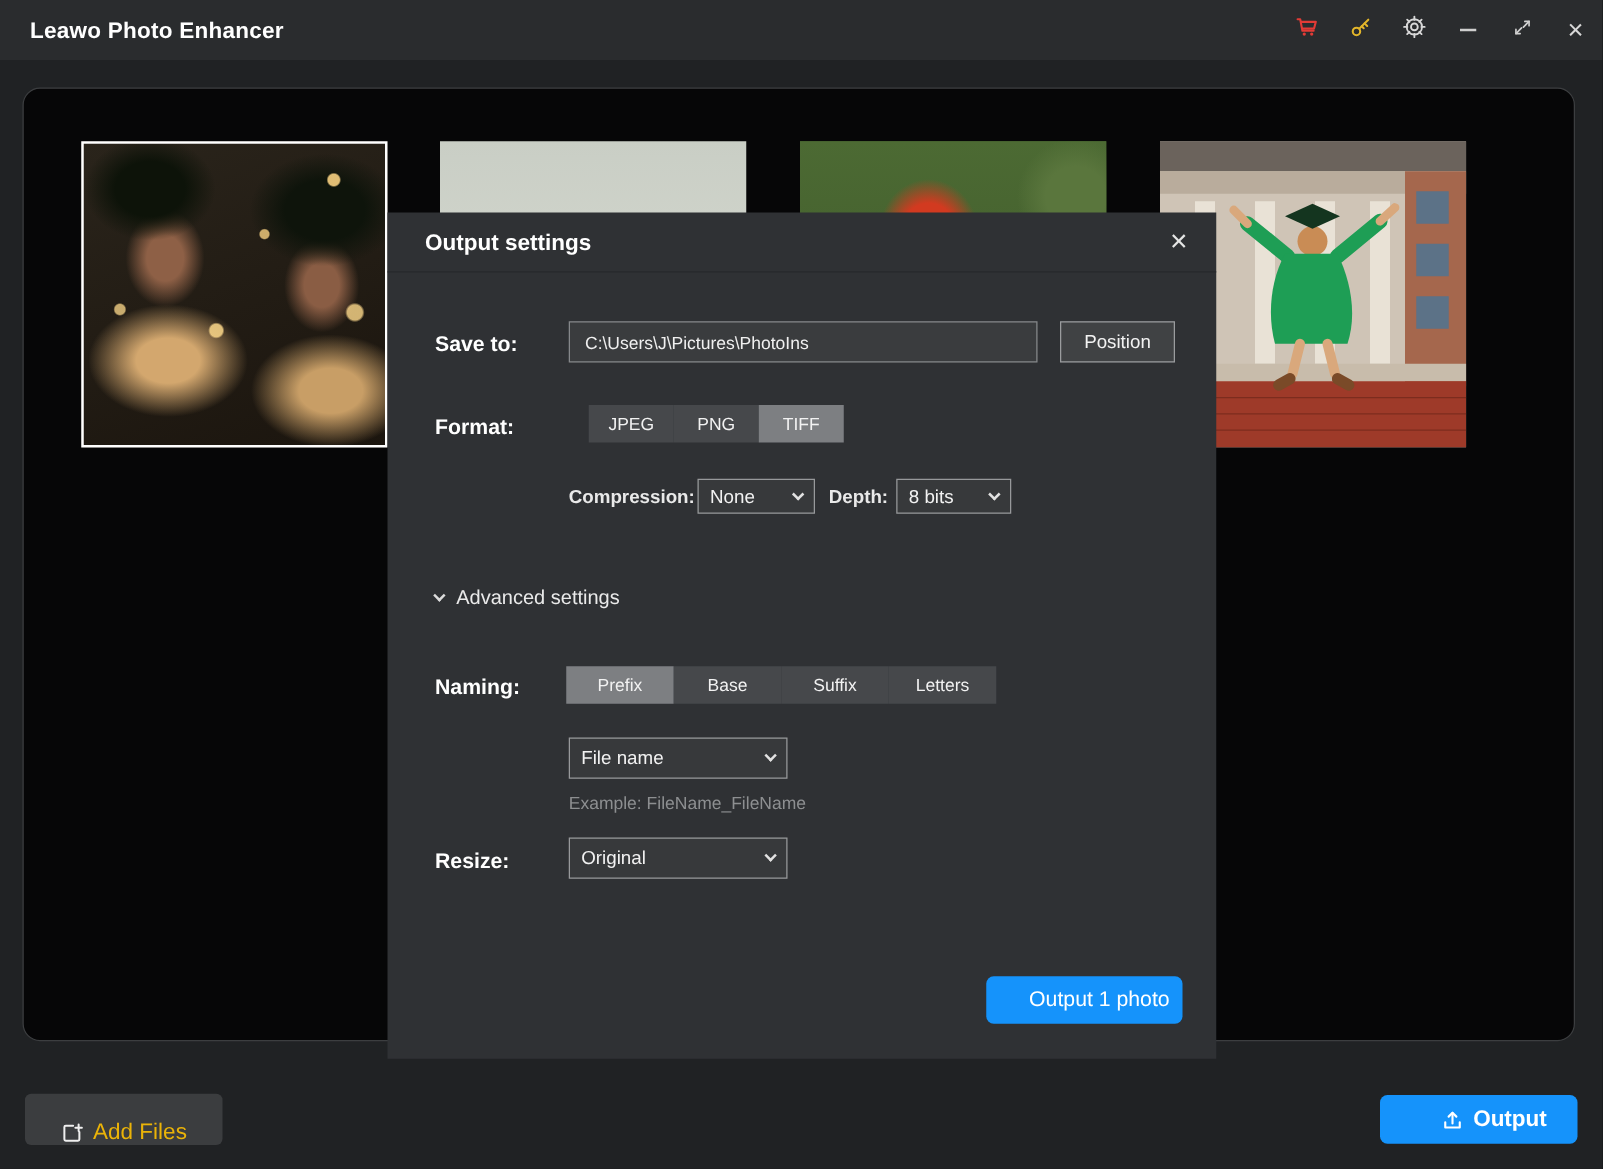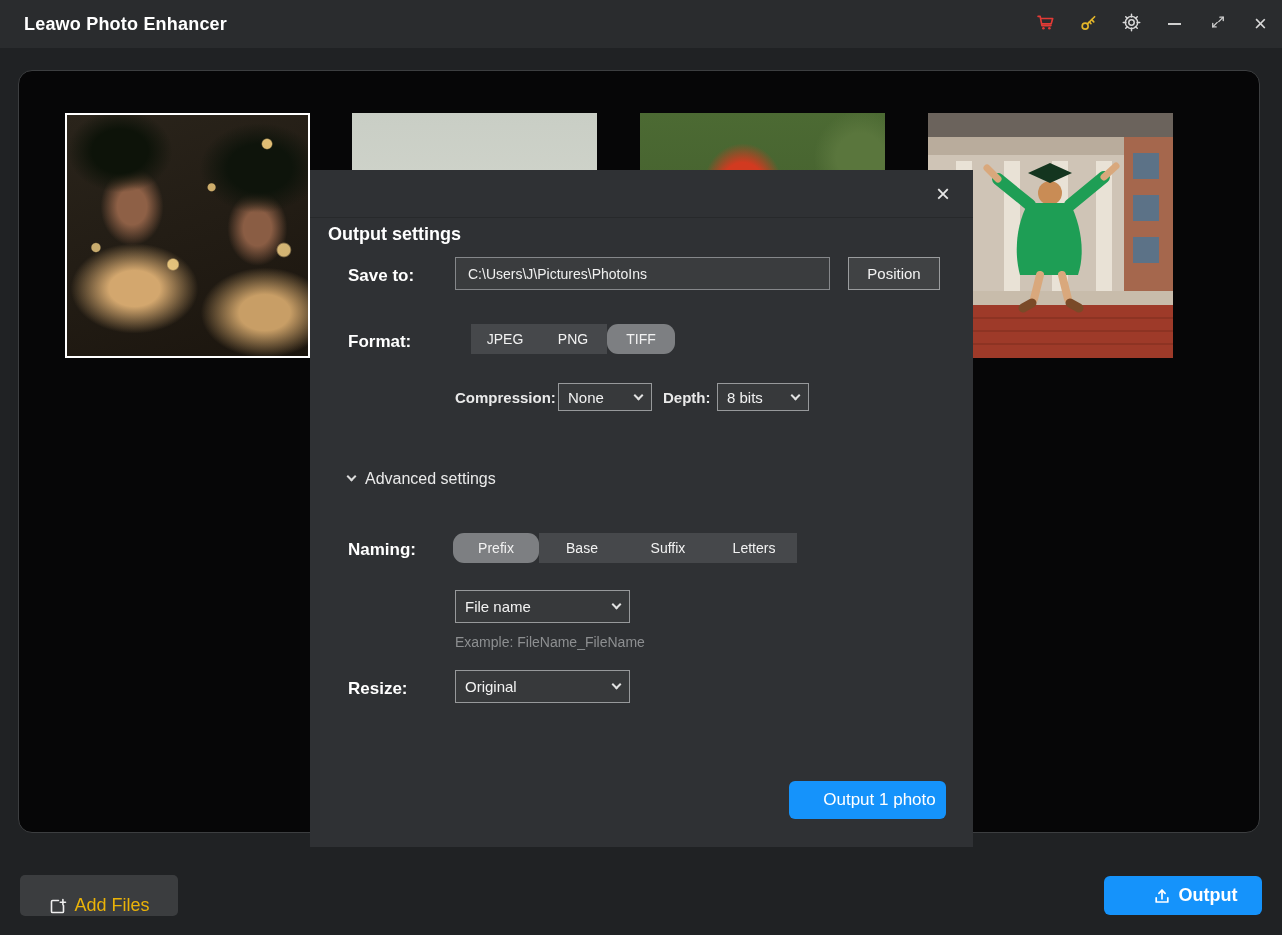--- a/index.html
+++ b/index.html
@@ -46,40 +46,40 @@
           radial-gradient(38px 48px at 27% 58%, #26262a 0 45%, transparent 75%),
           radial-gradient(40px 52px at 52% 60%, #1d1d22 0 45%, transparent 75%),
           radial-gradient(95px 85px at 75% 55%, #20351a 0 40%, transparent 78%),
           radial-gradient(60px 60px at 90% 18%, #5a763d 0 40%, transparent 78%),
           linear-gradient(180deg, #4c6a33, #3c5629); }
   .t4 { left:928px; }
 
   
   .dialog { position:absolute; left:310px; top:170px; width:663px; height:677px; background:#2f3134; }
   .dlg-header { position:absolute; left:0; top:0; width:663px; height:48px; border-bottom:1px solid #27292b; }
-  .dlg-title { position:absolute; left:18px; top:0; height:48px; line-height:48px;
-               color:#ffffff; font-size:18px; font-weight:bold;margin-top:40px; }
+  .dlg-title { position:absolute; left:30px; top:0; height:48px; line-height:48px;
+               color:#ffffff; font-size:18px; font-weight:bold; }
   .dlg-close { position:absolute; right:12px; top:6px; width:36px; height:36px;
                display:flex; align-items:center; justify-content:center; cursor:pointer;
                color:#e6e6e6; font-size:24px; }
 
   .row-label { position:absolute; left:38px; color:#ffffff; font-size:17px; font-weight:bold; }
   .small-label { position:absolute; color:#e9e9e9; font-size:15px; font-weight:bold; }
 
   .path-input { position:absolute; left:145px; top:87px; width:375px; height:33px;
                 background:#3a3c3e; border:1px solid #85878a; color:#f0f0f0;
                 font-size:14px; padding:0 12px; font-family:"Liberation Sans",sans-serif; outline:none; }
   .position-btn { position:absolute; left:538px; top:87px; width:92px; height:33px;
                   background:#404244; border:1px solid #9a9c9e; color:#f2f2f2;
                   font-size:15px; display:flex; align-items:center; justify-content:center; cursor:pointer; }
 
   .tab-group { position:absolute; display:flex; }
   .tab { height:30px; display:flex; align-items:center; justify-content:center;
          background:#46484b; color:#f2f2f2; font-size:14px; cursor:pointer; }
-  .tab.active { background:#7d7f82;border-radius:11px; }
+  .tab.active { background:#7d7f82; }
   .fmt-tab { width:68px; }
   .nam-tab { width:86px; }
 
   .selectbox { position:absolute; background:#37393b; border:1px solid #97999b;
                display:flex; align-items:center; justify-content:space-between;
                padding:0 9px; cursor:pointer; color:#f2f2f2; font-size:15px; }
   .chev { width:7px; height:7px; border-right:2px solid #e2e2e2; border-bottom:2px solid #e2e2e2;
           transform:rotate(45deg); margin-top:-4px; flex:none; }
 
   .advanced { position:absolute; left:38px; top:300px; display:flex; align-items:center; gap:10px;

